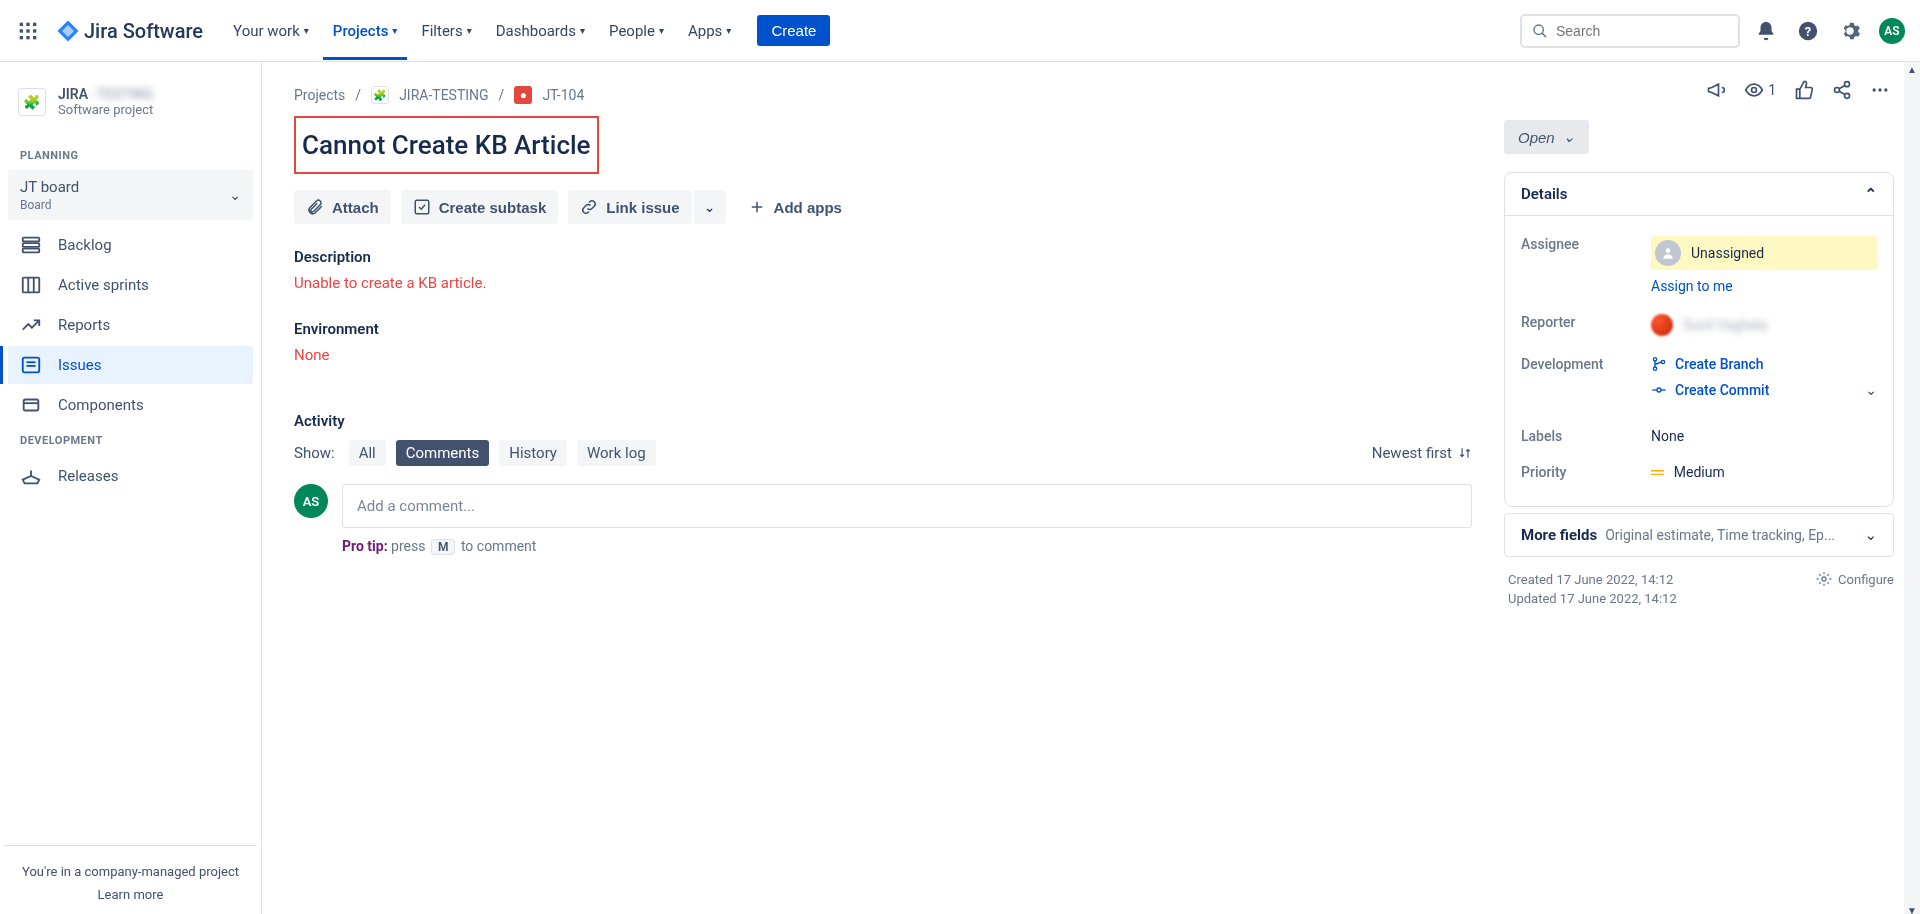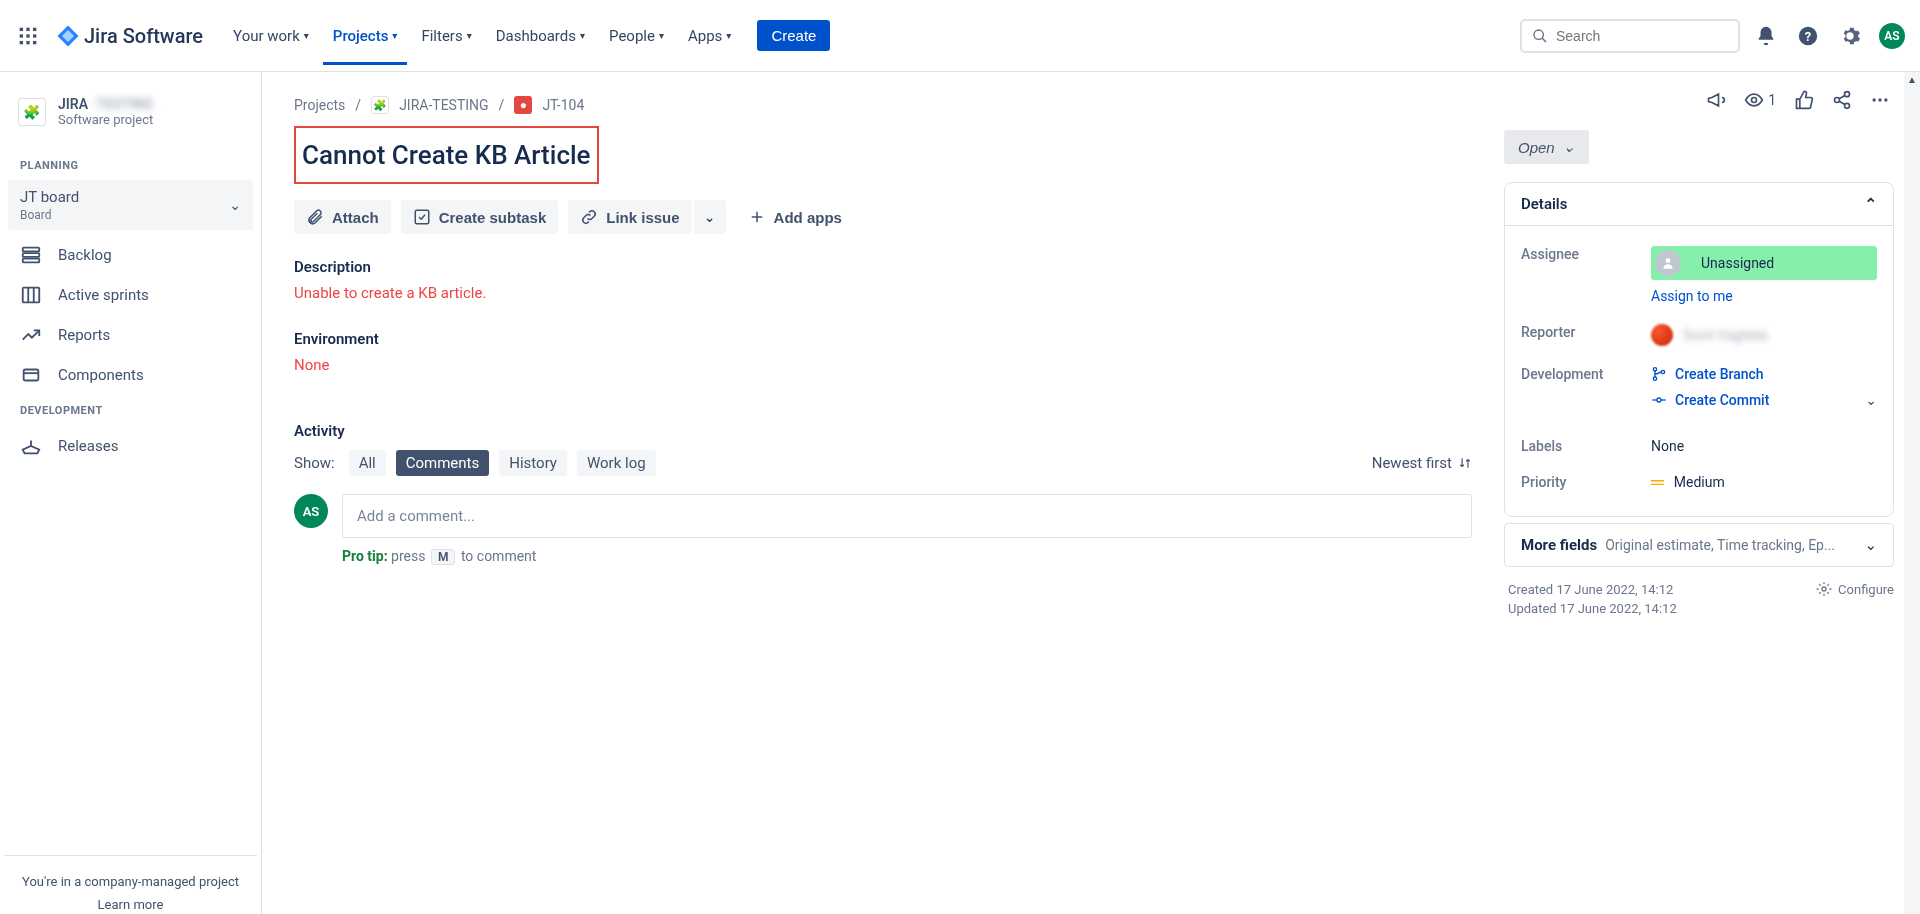--- a/index.html
+++ b/index.html
@@ -1,19 +1,19 @@
 <!DOCTYPE html>
 <html><head>
 <meta charset="utf-8">
 <style>
 * { box-sizing: border-box; margin: 0; padding: 0; }
 body { font-family: -apple-system, BlinkMacSystemFont, "Segoe UI", Roboto, sans-serif; font-size: 14px; color: #172B4D; background: #fff; overflow: hidden; }
 
 
-.topnav { height: 72px; border-bottom: 1px solid #DFE1E6; display: flex; align-items: center; padding: 0 12px; gap: 4px; }
+.topnav { height: 62px; border-bottom: 1px solid #DFE1E6; display: flex; align-items: center; padding: 0 12px; gap: 4px; }
 .apps-launcher { width: 32px; height: 32px; display: flex; align-items: center; justify-content: center; border-radius: 3px; cursor: pointer; }
 .logo-wrap { display: flex; align-items: center; gap: 4px; padding: 0 8px; cursor: pointer; }
 .logo-text { font-size: 20px; font-weight: 500; color: #253858; }
 .nav-items { display: flex; align-items: center; gap: 4px; margin-left: 8px; }
 .nav-item { padding: 6px 10px; font-size: 15px; color: #344563; display: flex; align-items: center; gap: 4px; border-radius: 3px; cursor: pointer; position: relative; }
 .nav-item.active { color: #0052CC; font-weight: 500; }
 .nav-item.active::after { content: ""; position: absolute; left: 0; right: 0; bottom: -14px; height: 3px; background: #0052CC; }
 .chev { font-size: 10px; color: #344563; }
 .nav-item.active .chev { color: #0052CC; }
 .create-btn { background: #0052CC; color: #fff; border: none; padding: 7px 14px; font-size: 15px; font-weight: 500; border-radius: 3px; margin-left: 12px; cursor: pointer; }
@@ -66,35 +66,35 @@
 .section-body { font-size: 15px; color: #ef4444; margin-bottom: 28px; }
 .activity-tabs { display: flex; align-items: center; gap: 10px; margin: 10px 0 18px 0; font-size: 15px; color: #42526E; }
 .activity-tabs .label { margin-right: 4px; }
 .tab { background: #F4F5F7; padding: 4px 10px; border-radius: 3px; cursor: pointer; }
 .tab.active { background: #42526E; color: #fff; }
 .sort { margin-left: auto; display: flex; align-items: center; gap: 6px; cursor: pointer; }
 .comment-row { display: flex; gap: 14px; align-items: flex-start; }
 .avatar-md { width: 34px; height: 34px; border-radius: 50%; background: #00875A; color: #fff; display: flex; align-items: center; justify-content: center; font-size: 13px; font-weight: 600; }
 .comment-input { flex: 1; border: 1px solid #DFE1E6; border-radius: 3px; padding: 12px 14px; font-size: 15px; color: #7A869A; min-height: 42px; cursor: text; }
 .protip { margin-left: 48px; margin-top: 10px; font-size: 14px; color: #6B778C; }
-.protip strong { color: #15803d; }
+.protip strong { color: #701a75; }
 .kbd { display: inline-block; background: #F4F5F7; border: 1px solid #DFE1E6; border-radius: 3px; padding: 0 6px; font-size: 12px; color: #42526E; font-weight: 600; margin: 0 2px; }
 
 
 .rightcol { width: 400px; padding: 18px 10px 18px 0; overflow-y: auto; }
 .right-header-icons { display: flex; align-items: center; justify-content: flex-end; gap: 18px; margin-bottom: 20px; padding-right: 4px; }
 .ri { cursor: pointer; color: #42526E; display: flex; align-items: center; gap: 4px; }
 .status-btn { display: inline-flex; align-items: center; gap: 8px; background: #E8E9EC; border: none; padding: 8px 14px; font-size: 15px; font-weight: 500; color: #42526E; border-radius: 3px; cursor: pointer; margin-bottom: 18px; font-style: italic; }
 .details-panel { border: 1px solid #DFE1E6; border-radius: 8px; margin-bottom: 6px; }
 .details-header { display: flex; align-items: center; justify-content: space-between; padding: 12px 16px; border-bottom: 1px solid #DFE1E6; font-weight: 600; font-size: 15px; cursor: pointer; }
 .details-body { padding: 10px 16px 16px 16px; }
 .field-row { display: flex; align-items: flex-start; padding: 10px 0; font-size: 14px; }
 .field-label { width: 130px; color: #6B778C; font-weight: 500; }
 .field-value { flex: 1; color: #172B4D; }
-.unassigned-pill { display: inline-flex; align-items: center; gap: 20px; background: #86efac; padding: 4px 12px 4px 4px; border-radius: 3px; width: 100%; }
+.unassigned-pill { display: inline-flex; align-items: center; gap: 10px; background: #fef9c3; padding: 4px 12px 4px 4px; border-radius: 3px; width: 100%; }
 .gray-avatar { width: 26px; height: 26px; border-radius: 50%; background: #C1C7D0; display: flex; align-items: center; justify-content: center; color: #fff; }
 .link { color: #0052CC; cursor: pointer; font-size: 14px; }
 .reporter { display: flex; align-items: center; gap: 10px; }
 .reporter-avatar { width: 22px; height: 22px; border-radius: 50%; background: radial-gradient(circle at 30% 30%, #ff5630, #bf2600); filter: blur(1px); }
 .reporter-name { color: #A5ADBA; filter: blur(3px); font-size: 14px; }
 .dev-link { display: flex; align-items: center; gap: 8px; color: #0052CC; font-weight: 500; cursor: pointer; margin-bottom: 10px; }
 .dev-link .more-chev { margin-left: auto; color: #42526E; }
 .prio { display: flex; align-items: center; gap: 10px; }
 .prio-icon { color: #FFAB00; font-weight: 700; font-size: 18px; line-height: 10px; }
 .more-fields { border: 1px solid #DFE1E6; border-radius: 4px; padding: 12px 16px; display: flex; align-items: center; gap: 8px; font-size: 15px; cursor: pointer; margin-bottom: 14px; }
@@ -228,20 +228,28 @@
             <line x1="15" y1="4" x2="15" y2="20" stroke="#42526E" stroke-width="2"></line>
           </svg>
         <span>Active sprints</span>
       </div>
       <div class="side-item">
         <svg width="22" height="22" viewBox="0 0 24 24">
             <polyline points="3,17 9,11 13,15 21,7" fill="none" stroke="#42526E" stroke-width="2"></polyline>
             <polyline points="15,7 21,7 21,13" fill="none" stroke="#42526E" stroke-width="2"></polyline>
           </svg>
         <span>Reports</span>
+      </div>
+      <div class="side-item selected">
+        <svg width="22" height="22" viewBox="0 0 24 24">
+            <rect x="3" y="4" width="18" height="16" rx="2" fill="none" stroke="#0052CC" stroke-width="2"></rect>
+            <line x1="7" y1="9" x2="17" y2="9" stroke="#0052CC" stroke-width="2"></line>
+            <line x1="7" y1="13" x2="17" y2="13" stroke="#0052CC" stroke-width="2"></line>
+          </svg>
+        <span>Issues</span>
       </div>
       <div class="side-item">
         <svg width="22" height="22" viewBox="0 0 24 24">
             <rect x="4" y="6" width="16" height="12" rx="2" fill="none" stroke="#42526E" stroke-width="2"></rect>
             <line x1="4" y1="10" x2="20" y2="10" stroke="#42526E" stroke-width="2"></line>
           </svg>
         <span>Components</span>
       </div>
 
       <div class="side-section">DEVELOPMENT</div>

